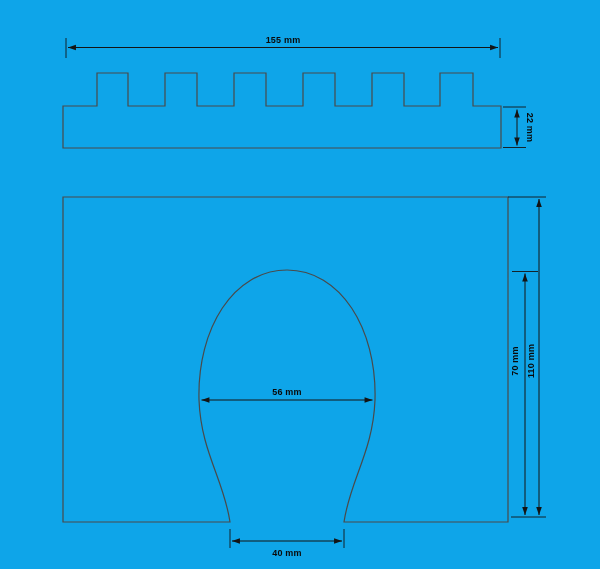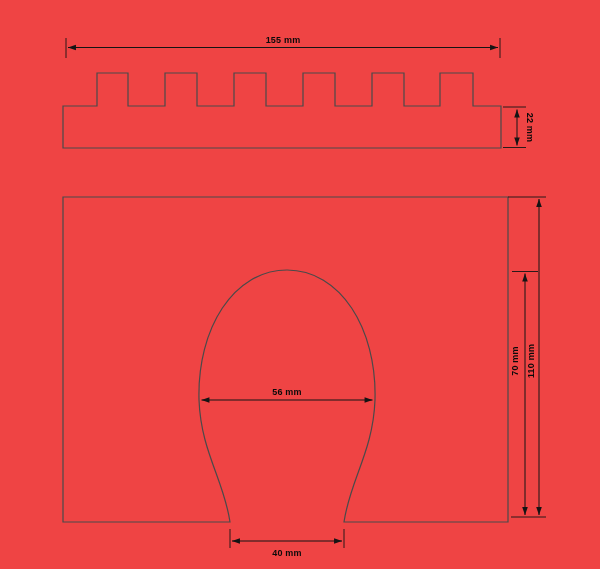--- a/index.html
+++ b/index.html
@@ -8,21 +8,21 @@
     background: #ffffff;
     width: 600px;
     height: 569px;
     overflow: hidden;
     font-family: "Liberation Sans", sans-serif;
   }
   .canvas {
     position: relative;
     width: 600px;
     height: 569px;
-    background: #ef4444;
+    background: #0ea5e9;
   }
   svg { display: block; }
   .part {
     fill: none;
     stroke: #4a4a4a;
     stroke-width: 1.2;
     stroke-linejoin: miter;
   }
   .dimline {
     fill: none;

